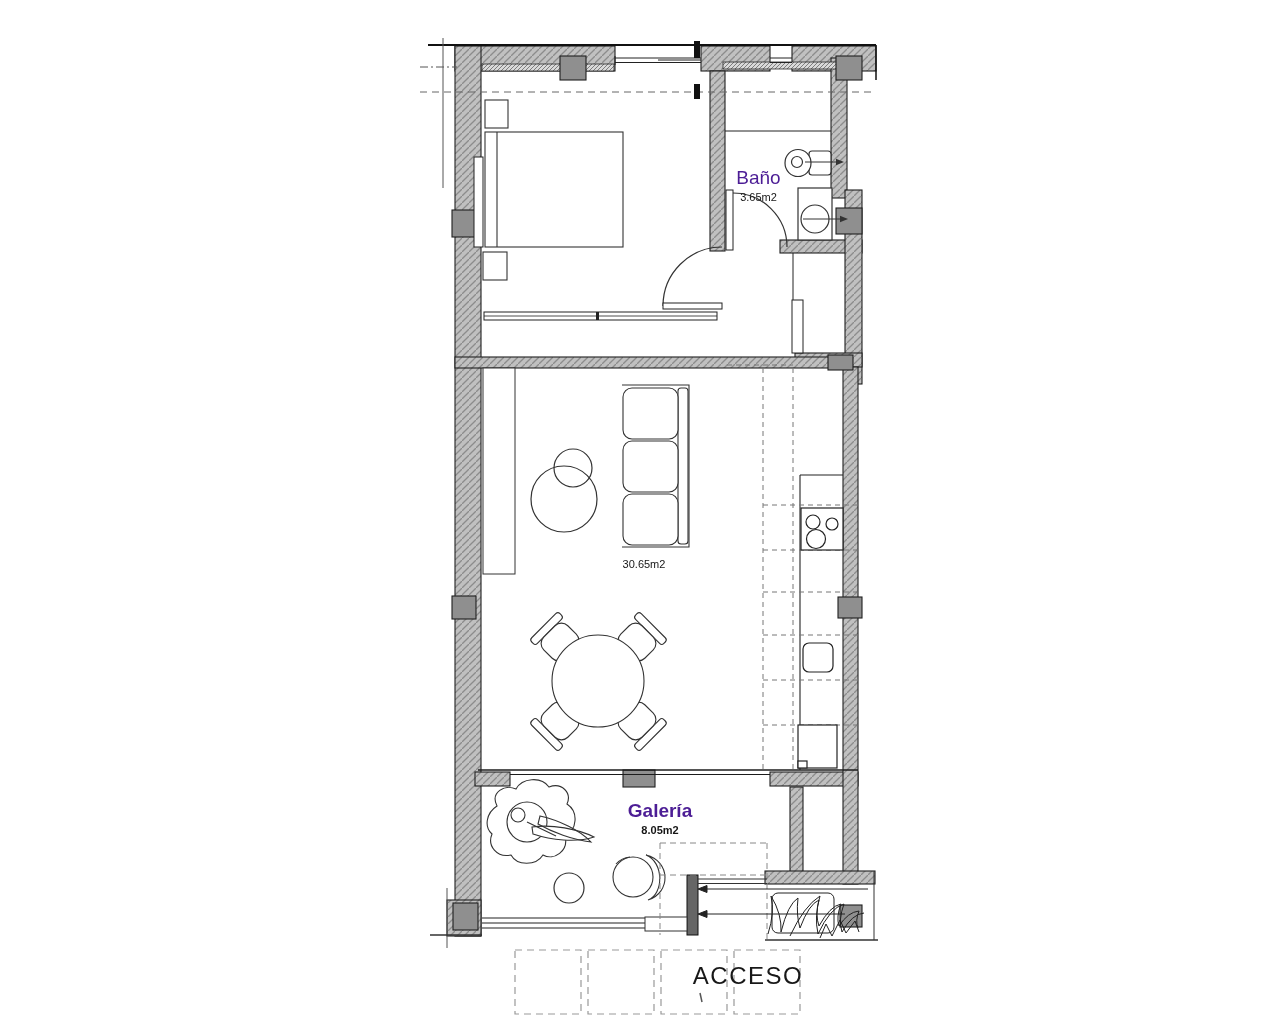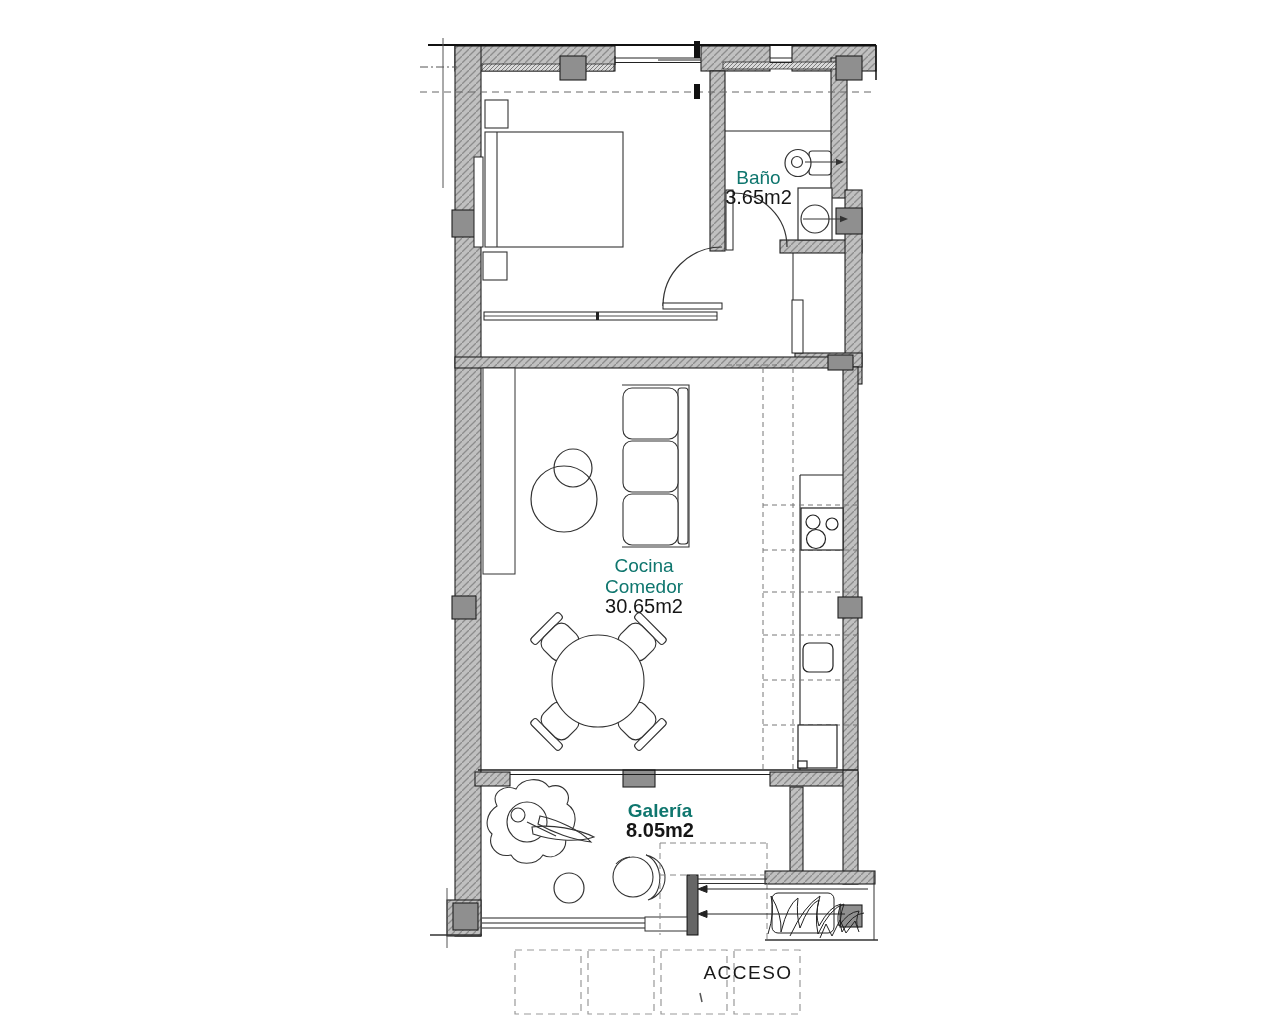--- a/index.html
+++ b/index.html
@@ -2,25 +2,25 @@
 <html><head>
 <meta charset="utf-8">
 <style>
   html,body{margin:0;padding:0;background:#ffffff;}
   #plan{
     position:relative;width:1280px;height:1024px;background:#ffffff;
     font-family:"Liberation Sans",sans-serif;color:#1c1c1c;overflow:hidden;
   }
   #drawing{position:absolute;left:0;top:0;}
   .room-label{position:absolute;text-align:center;pointer-events:none;}
-  .room-name{font-size:19px;line-height:21px;white-space:pre-line;color:#0f766e;}
-  .room-area{font-size:20px;line-height:19px;color:#161616;}
+  .room-name{font-size:19px;line-height:21px;white-space:pre-line;color:#4c1d95;}
+  .room-area{font-size:11px;line-height:19px;color:#161616;}
   .acceso-label{
     position:absolute;left:668px;top:962px;width:160px;text-align:center;
-    font-size:19px;letter-spacing:1.5px;color:#181818;
+    font-size:24px;letter-spacing:1.5px;color:#181818;
   }
 </style>
 </head>
 <body>
 
 <div id="plan">
 
 <svg id="drawing" width="1280" height="1024" viewBox="0 0 1280 1024">
   <defs>
     <pattern id="hatch" width="7" height="7" patternUnits="userSpaceOnUse">
@@ -258,22 +258,20 @@
   <path d="M700,993 l2,9" stroke="#555" stroke-width="1.5" fill="none"></path>
 </svg>
 
 
 <div class="room-label" style="left:696px;top:167px;width:125px;">
   <div class="room-name">Baño</div>
   <div class="room-area">3.65m2</div>
 </div>
 
 <div class="room-label" style="left:579px;top:555px;width:130px;">
-  <div class="room-name">Cocina
-Comedor</div>
   <div class="room-area">30.65m2</div>
 </div>
 
 <div class="room-label" style="left:595px;top:800px;width:130px;font-weight:bold;">
   <div class="room-name">Galería</div>
   <div class="room-area">8.05m2</div>
 </div>
 
 <div class="acceso-label">ACCESO</div>
 

